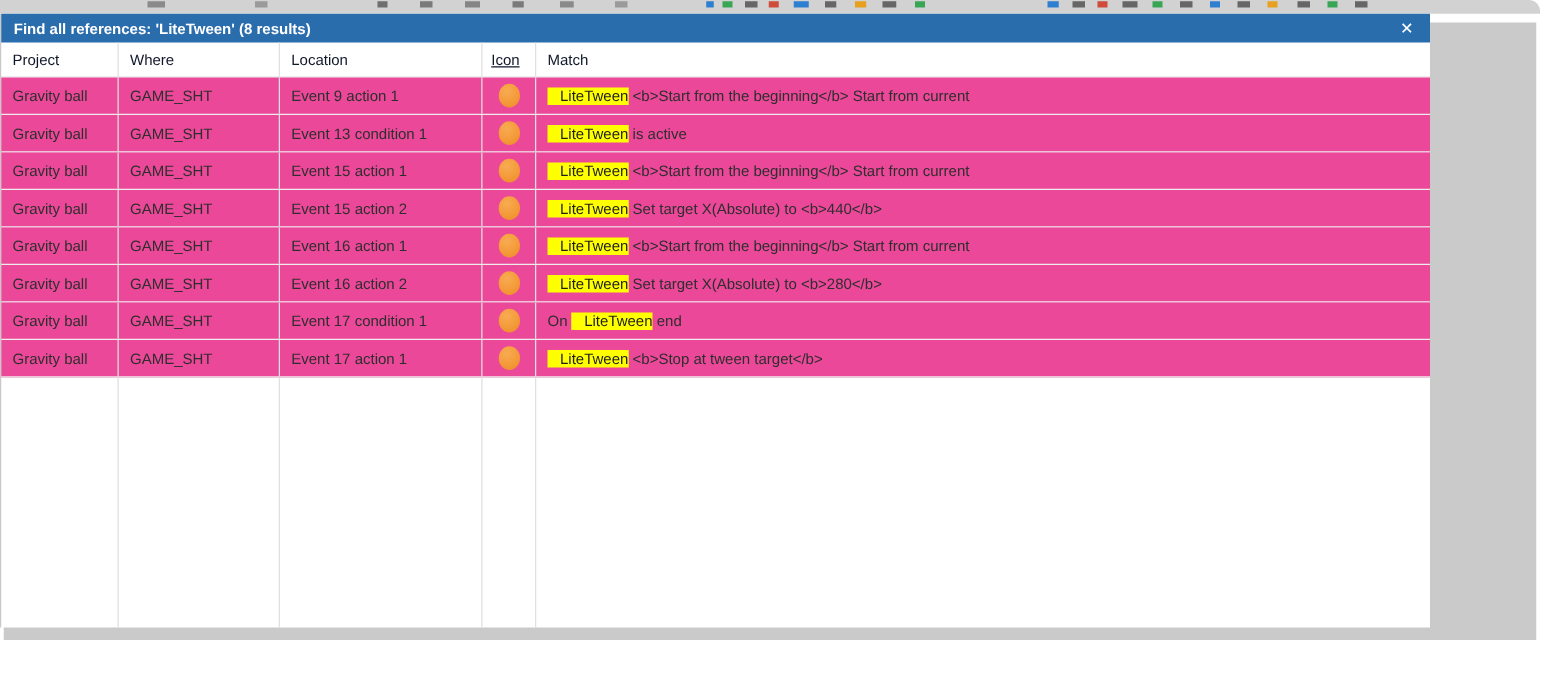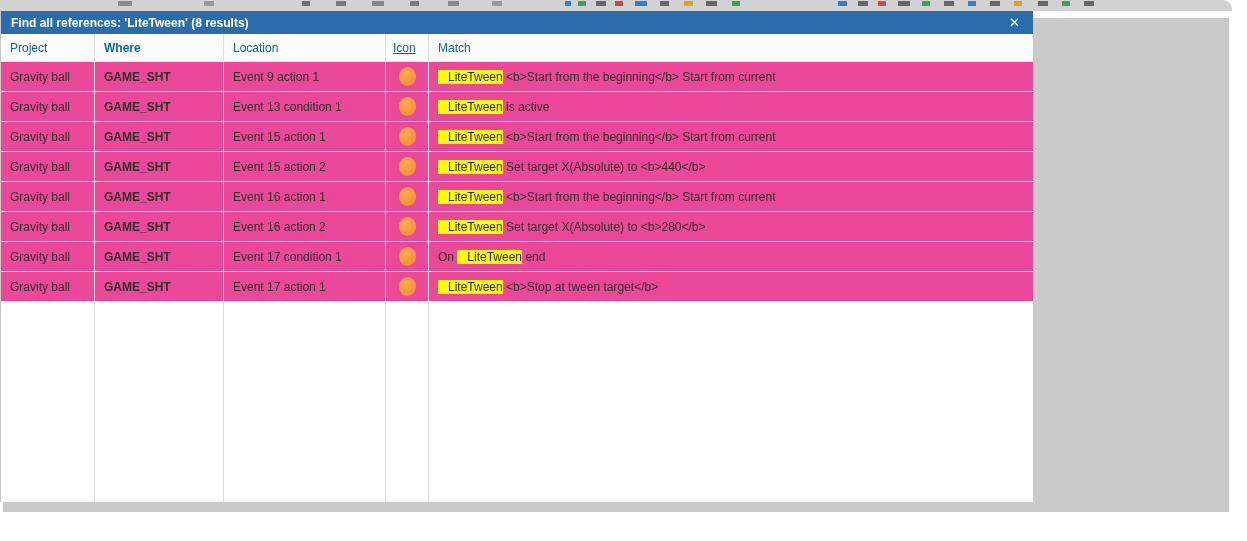--- a/index.html
+++ b/index.html
@@ -15,21 +15,21 @@
   }
   .top-strip i { position:absolute; top:1px; display:block; height:5px; }
 
   
   .panel-shadow {
     position:absolute; left:3px; top:18px; width:1226px; height:494px;
     background:var(--shadow,#cacaca); z-index:0;
   }
 
   .panel {
-    position:absolute; left:0; top:11px; width:1033px; height:491px;
+    position:absolute; left:0; top:11px; width:1144px; height:491px;
     background:#ffffff; z-index:2; box-sizing:border-box;
     border-left:1px solid #c9c9c9;
   }
 
   .title-bar {
     height:23px; background:var(--titlebar,#2a6dad);
     color:var(--titlebar_text,#ffffff);
     display:flex; align-items:center; padding:0 10px; box-sizing:border-box;
     font-size:12px; font-weight:700;
   }
@@ -38,34 +38,34 @@
     padding:1px 3px; cursor:default;
   }
 
   .table-body {
     position:absolute; top:23px; left:0; right:0; bottom:0;
     display:flex; flex-direction:column;
     font-size:12px; color:#2e2e2e;
   }
   .header-row {
     display:flex; flex:none; height:28px; align-items:stretch;
-    color:#0369a1; border-bottom:1px solid #e6e6e6; box-sizing:border-box;
+    color:#0f172a; border-bottom:1px solid #e6e6e6; box-sizing:border-box;
   }
   .row {
     display:flex; flex:none; height:30px; align-items:stretch;
     border-bottom:1px solid #ececec; box-sizing:border-box; background:#ec4899;
   }
   .filler { display:flex; flex:1; align-items:stretch; }
 
   .cell {
     box-sizing:border-box; display:flex; align-items:center;
     padding-left:9px; overflow:hidden; white-space:nowrap;
   }
   .c0 { width:94px;  border-right:1px solid #e0e0e0; }
-  .c1 { width:129px; border-right:1px solid #e0e0e0;font-weight:bold; }
+  .c1 { width:129px; border-right:1px solid #e0e0e0; }
   .c2 { width:162px; border-right:1px solid #e0e0e0; }
   .c3 { width:43px;  border-right:1px solid #e0e0e0; justify-content:center; padding-left:0;text-decoration:underline; }
   .c4 { flex:1; }
   .c4 span { white-space:pre; }
 
   .dot {
     width:17px; height:19px; border-radius:50%;
     background: radial-gradient(circle at 38% 30%,
       #f8ac52 0%, var(--icon_orange,#f49a39) 55%, #ec8b27 100%);
   }

